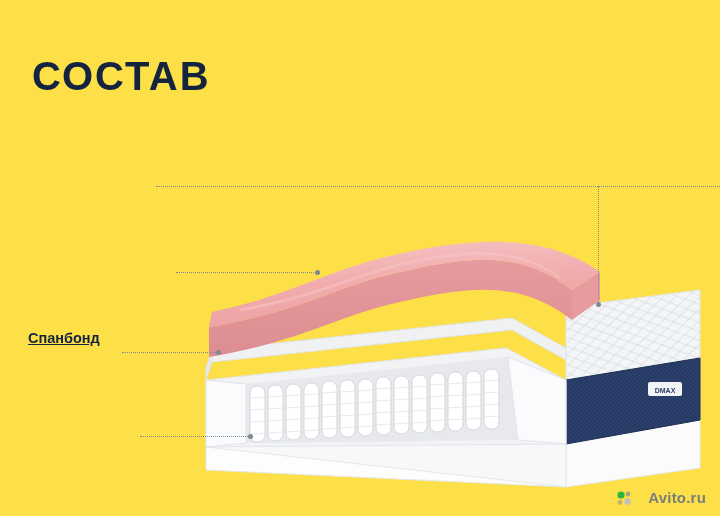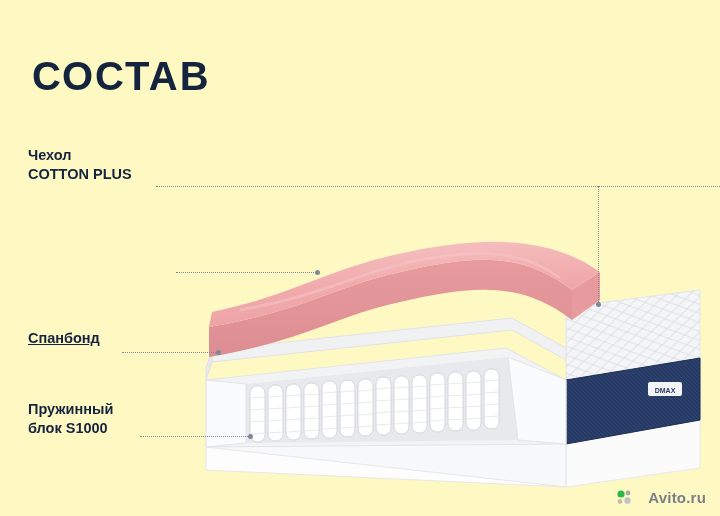--- a/index.html
+++ b/index.html
@@ -4,21 +4,21 @@
 <style>
   html, body {
     margin: 0;
     padding: 0;
     background: #ffffff;
   }
   #page {
     position: relative;
     width: 720px;
     height: 516px;
-    background: #fef9c3;
+    background: #fde047;
     overflow: hidden;
     font-family: "Liberation Sans", sans-serif;
   }
 
   
   #title {
     position: absolute;
     left: 32px;
     top: 56px;
     font-size: 40px;
@@ -69,21 +69,21 @@
     width: 720px;
     height: 516px;
   }
 
   
   #watermark {
     position: absolute;
     right: 14px;
     bottom: 10px;
     display: flex;
-    align-items: flex-start;
+    align-items: flex-end;
     gap: 16px;
     opacity: .92;
   }
   #watermark .wm-mark {
     width: 16px;
     height: 16px;
     position: relative;
   }
   #watermark .wm-text {
     font-size: 15px;
@@ -266,25 +266,21 @@
 
   <div class="leader" style="left:176px; top:272px; width:142px;"></div>
   <div class="dot" style="left:315px; top:270px;"></div>
 
   <div class="leader" style="left:122px; top:352px; width:96px;"></div>
   <div class="dot" style="left:216px; top:350px;"></div>
 
   <div class="leader" style="left:140px; top:436px; width:110px;"></div>
   <div class="dot" style="left:248px; top:434px;"></div>
 
-  <div class="label" id="label-cover">Чехол
-COTTON PLUS</div>
   <div class="label" id="label-spunbond">Спанбонд</div>
-  <div class="label" id="label-springs">Пружинный
-блок S1000</div>
 
   <div id="watermark">
     <span class="wm-mark">
       <svg viewBox="0 0 16 16" width="16" height="16">
         <circle cx="5" cy="5" r="3.6" fill="#19b33f"></circle>
         <circle cx="12" cy="4" r="2.4" fill="#7f8897" opacity=".75"></circle>
         <circle cx="4" cy="12.5" r="2.4" fill="#7f8897" opacity=".55"></circle>
         <circle cx="11.5" cy="11.5" r="3.2" fill="#b9bfc8"></circle>
       </svg>
     </span>

